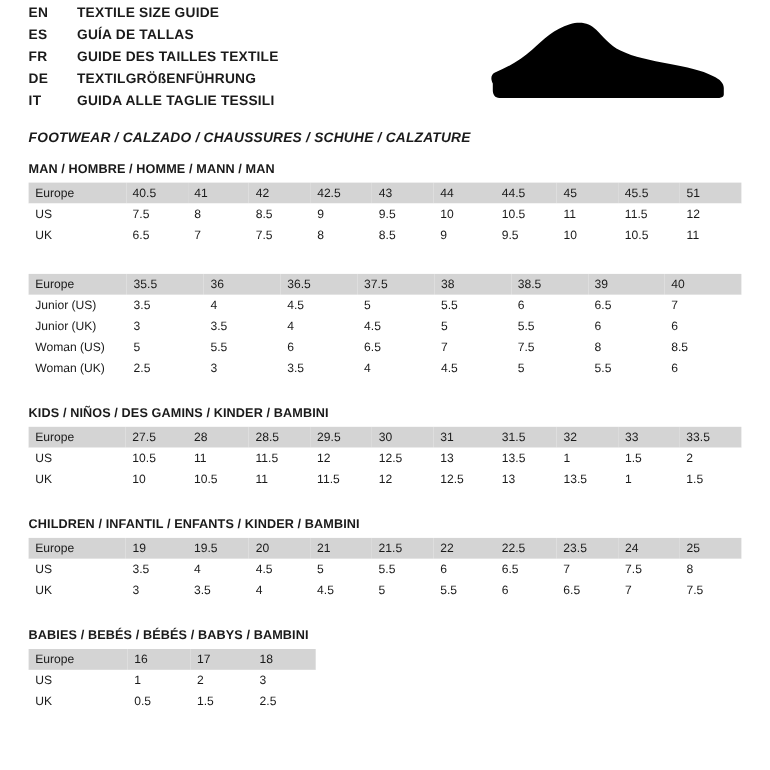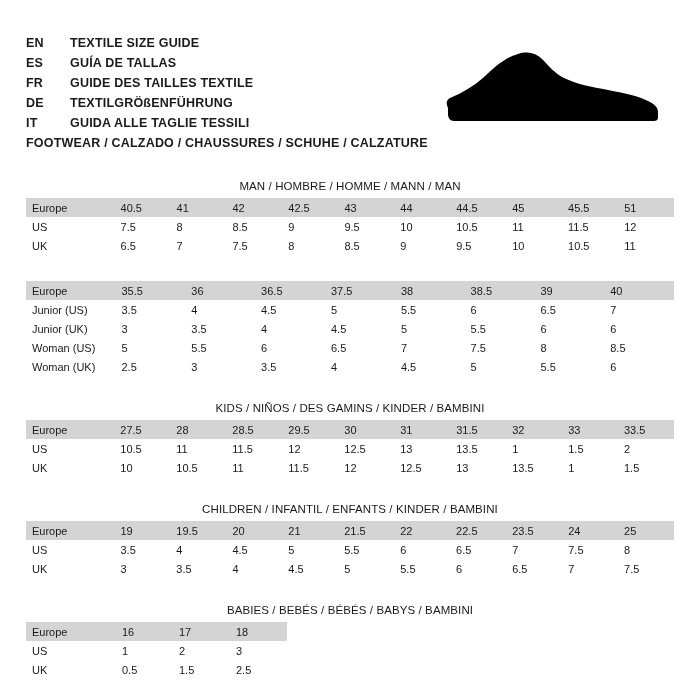--- a/index.html
+++ b/index.html
@@ -12,21 +12,21 @@
     background: #ffffff;
     font-family: "Liberation Sans", sans-serif;
     color: #1a1a1a;
     overflow: hidden;
   }
   .page {
     position: relative;
     width: 700px;
     height: 700px;
     box-sizing: border-box;
-    padding: 36px 26px 0 26px;
+    padding: 4px 26px 0 26px;
   }
 
   
   .header {
     position: relative;
     height: 118px;
   }
   .lang-list {
     list-style: none;
     margin: 0;
@@ -44,24 +44,25 @@
     width: 44px;
     flex: 0 0 44px;
     font-size: 12.5px;
     font-weight: bold;
   }
   .lang-text {
     font-size: 12.5px;
     font-weight: bold;
   }
   .category-line {
-    margin-top: 0;
+    margin-top: 14px;
     font-size: 12.5px;
     font-weight: bold;
     letter-spacing: 0.2px;
+    font-style: italic;
   }
 
   .shoe-wrap {
     position: absolute;
     top: 10px;
     right: 8px;
     width: 230px;
     height: 84px;
   }
   .shoe-wrap svg {
@@ -69,24 +70,23 @@
     width: 100%;
     height: 100%;
   }
 
   
   .section {
     margin-top: 26px;
   }
   .section-title {
     font-size: 11.5px;
-    font-weight: normal;
+    font-weight: bold;
     margin-bottom: 6px;
     letter-spacing: 0.1px;
-    text-align: center;
   }
   table.size-table {
     border-collapse: collapse;
     table-layout: fixed;
     font-size: 11px;
   }
   table.size-table td {
     height: 19px;
     padding: 0 0 0 6px;
     vertical-align: middle;

